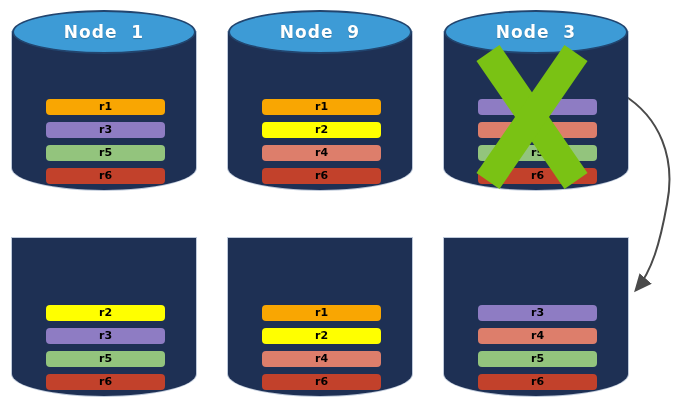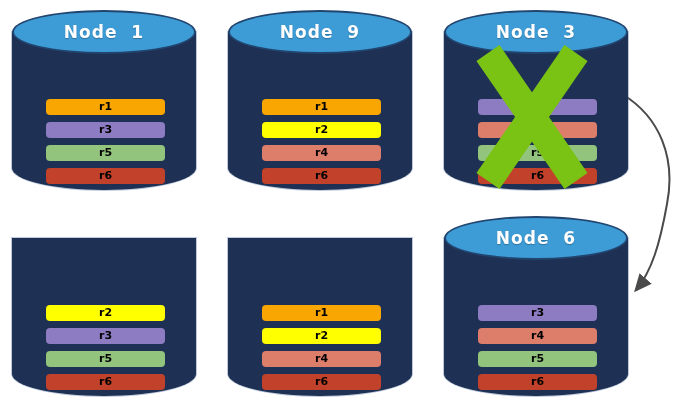--- a/index.html
+++ b/index.html
@@ -138,23 +138,20 @@
     <div class="bars">
           <div class="bar" style="background: rgb(249, 166, 2);">r1</div>
           <div class="bar" style="background: rgb(255, 255, 0);">r2</div>
           <div class="bar" style="background: rgb(221, 126, 107);">r4</div>
           <div class="bar" style="background: rgb(194, 65, 43);">r6</div>
         </div>
 
   </div>
       <div class="node">
     <div class="cyl-body"></div>
-    <div class="cyl-top">
-      <span class="node-title">Node 6</span>
-    </div>
     <div class="bars">
           <div class="bar" style="background: rgb(142, 124, 195);">r3</div>
           <div class="bar" style="background: rgb(221, 126, 107);">r4</div>
           <div class="bar" style="background: rgb(147, 196, 125);">r5</div>
           <div class="bar" style="background: rgb(194, 65, 43);">r6</div>
         </div>
 
   </div>
     </div>
 </div>

